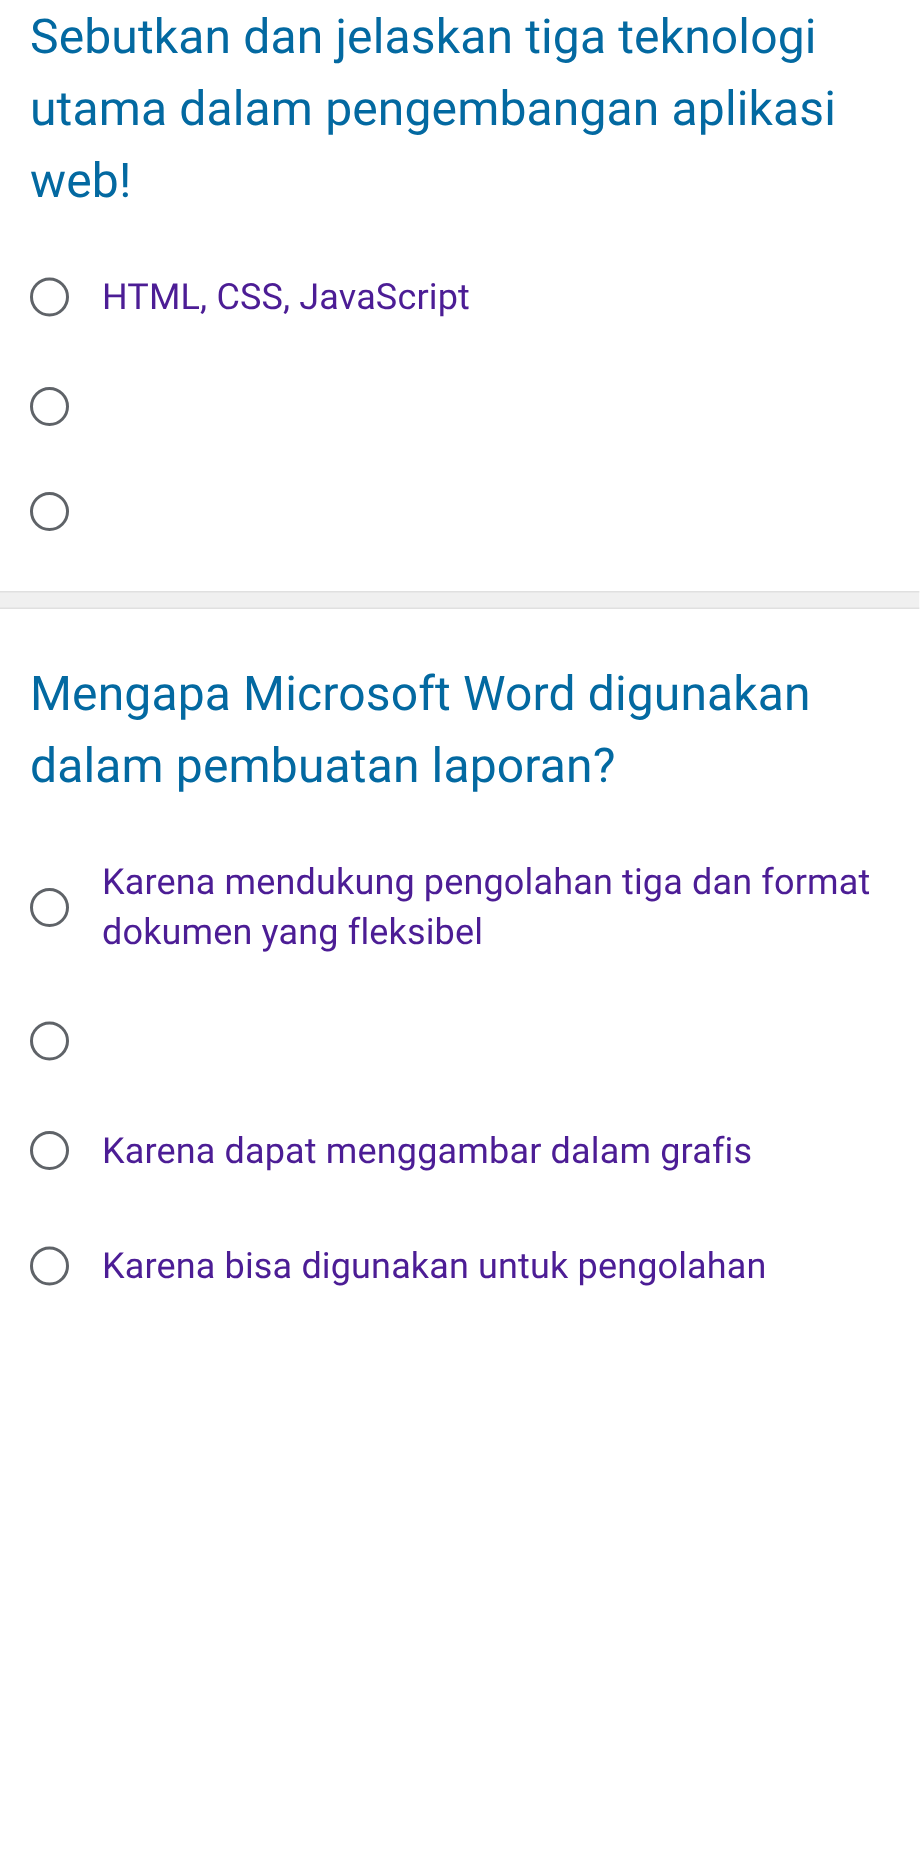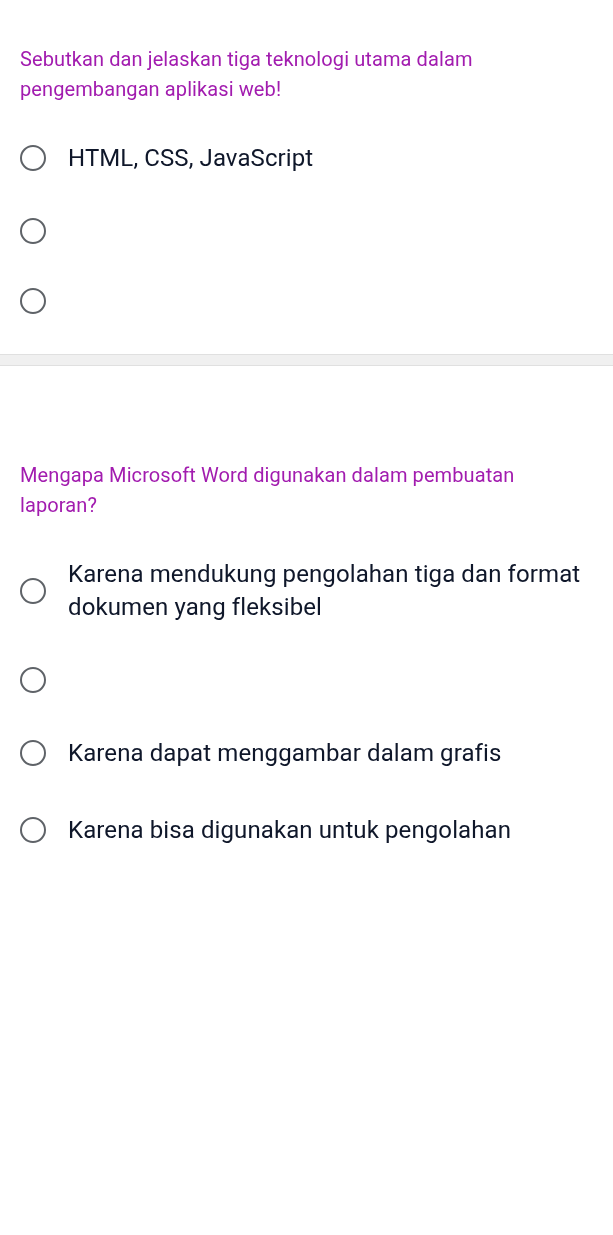--- a/index.html
+++ b/index.html
@@ -16,26 +16,25 @@
       padding: 0 20px 40px 20px;
       background: #ffffff;
     }
     .divider {
       height: 12px;
       background: #f0f0f0;
       border-top: 1px solid #e0e0e0;
       border-bottom: 1px solid #e0e0e0;
     }
     .question-text {
-      font-size: 20px;
-      color: #a21caf;
+      font-size: 32px;
+      color: #0369a1;
       line-height: 1.5;
       letter-spacing: 0.1px;
       margin-bottom: 38px;
-      margin-top: 44px;
     }
     .options {
       display: flex;
       flex-direction: column;
       gap: 44px;
     }
     .option-row {
       display: flex;
       align-items: center;
       gap: 22px;
@@ -44,26 +43,26 @@
     .radio-circle {
       width: 26px;
       height: 26px;
       min-width: 26px;
       border: 2.5px solid #5f6368;
       border-radius: 50%;
       flex-shrink: 0;
     }
     .option-label {
       font-size: 24px;
-      color: #0f172a;
+      color: #4c1d95;
       line-height: 1.35;
       letter-spacing: 0.1px;
     }
     .q2 {
-      padding-top: 50px;
+      padding-top: 32px;
     }
   </style>
 </head>
 <body>
 
 <div class="question-card">
   <div class="question-text">Sebutkan dan jelaskan tiga teknologi utama dalam pengembangan aplikasi web!</div>
   <div class="options">
     <div class="option-row">
       <div class="radio-circle"></div>

